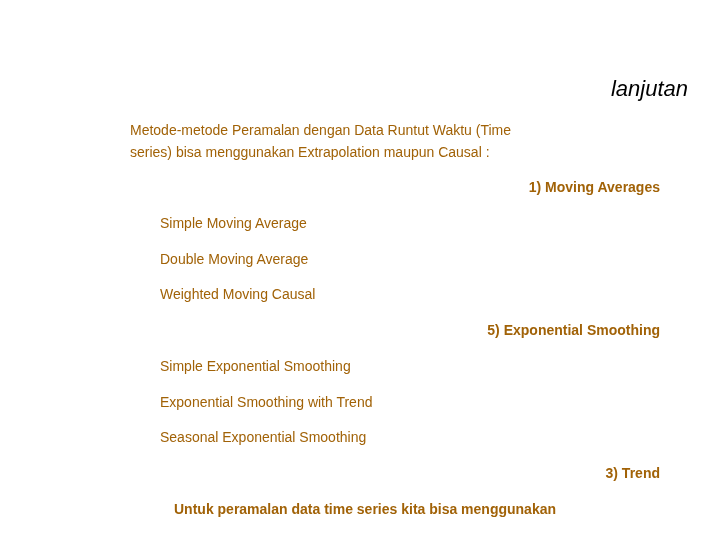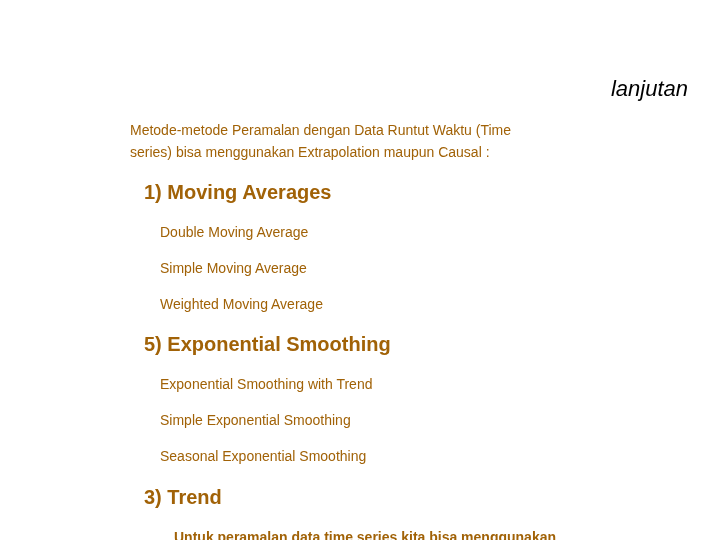--- a/index.html
+++ b/index.html
@@ -42,21 +42,22 @@
       margin-left: 0px;
       margin-bottom: 6px;
     }
 
     .section {
       margin-bottom: 4px;
     }
 
     .section-header {
       font-weight: bold;
-      font-size: 20px;
+      font-size: 14px;
+      text-align: right;
     }
 
     .sub-item {
       margin-left: 30px;
       font-size: 14px;
     }
 
     .bold-text {
       font-weight: bold;
     }
@@ -70,29 +71,29 @@
 
   <div class="content">
 
     <div class="intro">
       <span>Metode-metode Peramalan dengan Data  Runtut Waktu (Time</span><br>
       <span>series) bisa menggunakan Extrapolation maupun Causal :</span>
     </div>
 
     <div class="section">
       <div class="section-header bold-text">1) Moving Averages</div>
+      <div class="sub-item">Simple Moving Average</div>
       <div class="sub-item">Double Moving Average</div>
-      <div class="sub-item">Simple Moving Average</div>
-      <div class="sub-item">Weighted Moving Average</div>
+      <div class="sub-item">Weighted Moving Causal</div>
     </div>
 
     <div class="section">
       <div class="section-header bold-text">5) Exponential Smoothing</div>
+      <div class="sub-item">Simple Exponential Smoothing</div>
       <div class="sub-item">Exponential Smoothing with Trend</div>
-      <div class="sub-item">Simple Exponential Smoothing</div>
       <div class="sub-item">Seasonal Exponential Smoothing</div>
     </div>
 
     <div class="section">
       <div class="section-header bold-text">3) Trend</div>
     </div>
 
     <div class="section">
       <div class="sub-item bold-text">
         <span>Untuk peramalan data time series kita bisa menggunakan</span><br>

